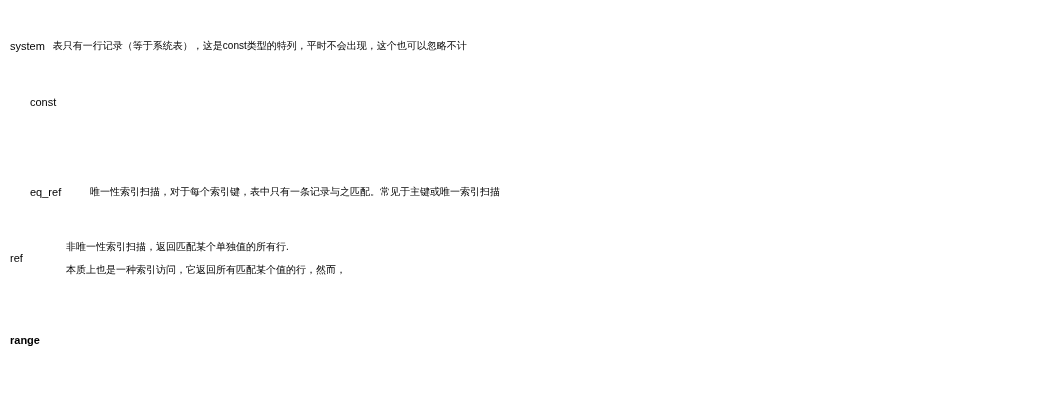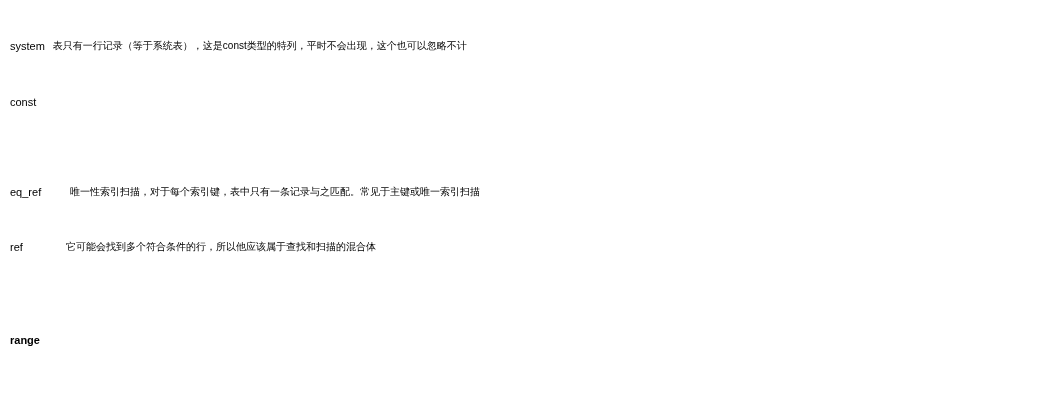--- a/index.html
+++ b/index.html
@@ -38,25 +38,25 @@
   }
   .desc .line {
     display: block;
   }
 
   
   #row-system { left: 10px; top: 34px; }
   #row-system .term { margin-right: 8px; }
 
   #row-const { left: 10px; top: 92px; }
-  #row-const .term { width: 52px; }
+  #row-const .term { width: 52px; margin-left: 20px; }
   #row-const .desc { }
 
   #row-eqref { left: 10px; top: 180px; }
-  #row-eqref .term { width: 60px; }
+  #row-eqref .term { width: 60px; margin-left: 20px; }
 
   #row-ref { left: 10px; top: 235px; }
   #row-ref .term { width: 56px; }
 
   #row-range { left: 10px; top: 330px; }
   #row-range .term { width: 56px; font-weight: bold; }
 </style>
 </head>
 <body>
 
@@ -78,21 +78,22 @@
   <div class="entry" id="row-eqref">
     <span class="term">eq_ref</span>
     <span class="desc">
       <span class="line">唯一性索引扫描，对于每个索引键，表中只有一条记录与之匹配。常见于主键或唯一索引扫描</span>
     </span>
   </div>
 
   <div class="entry" id="row-ref">
     <span class="term">ref</span>
     <span class="desc">
-      <span class="line">它可能会找到多个符合条件的行，所以他应该属于查找和扫描的混合体</span>
+      <span class="line">非唯一性索引扫描，返回匹配某个单独值的所有行.</span>
+      <span class="line">本质上也是一种索引访问，它返回所有匹配某个值的行，然而，</span>
     </span>
   </div>
 
   <div class="entry" id="row-range">
     <span class="term">range</span>
     <span class="desc">
     </span>
   </div>
 
 </div>

